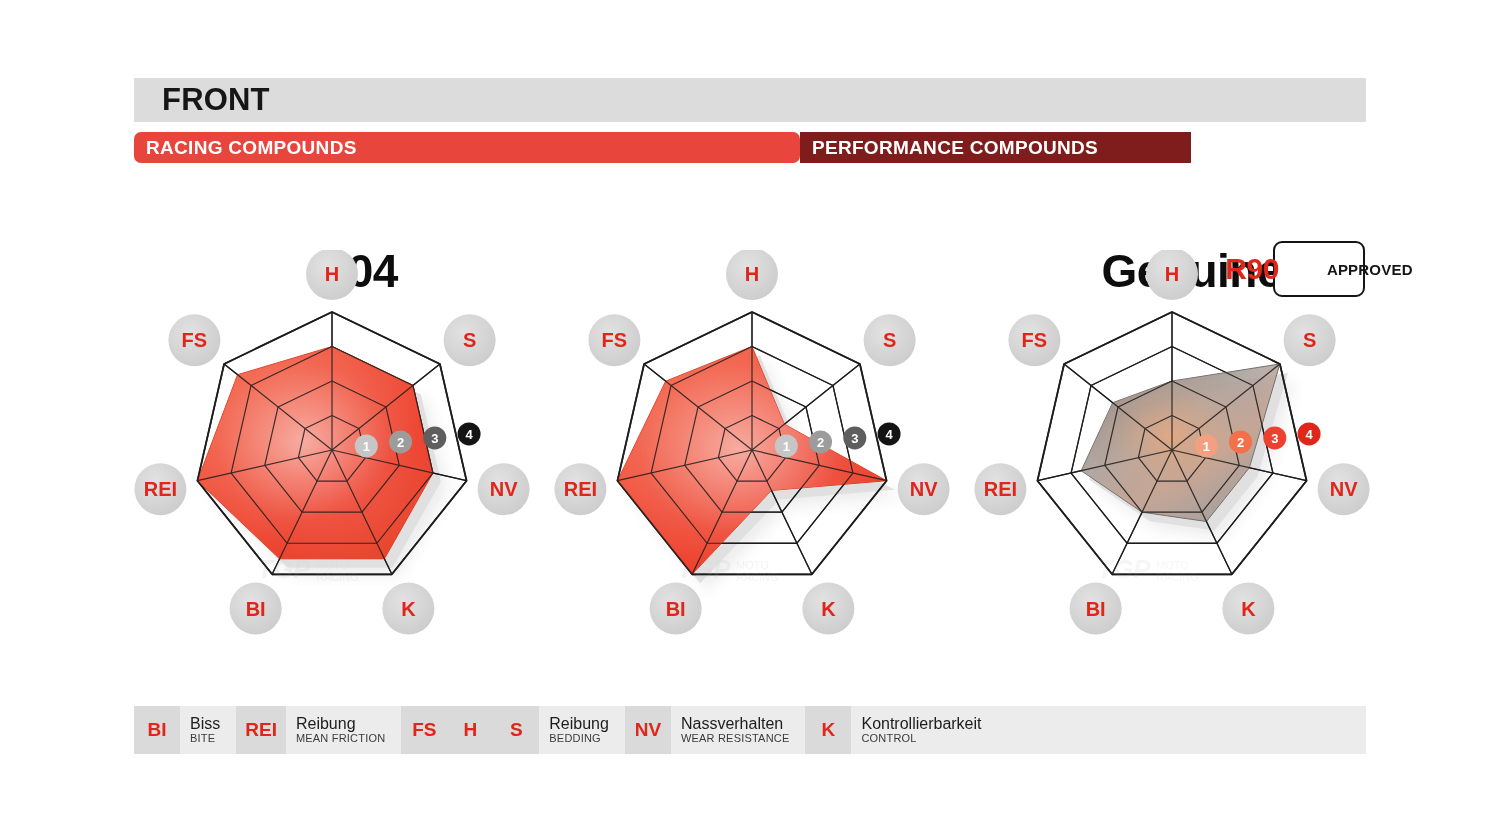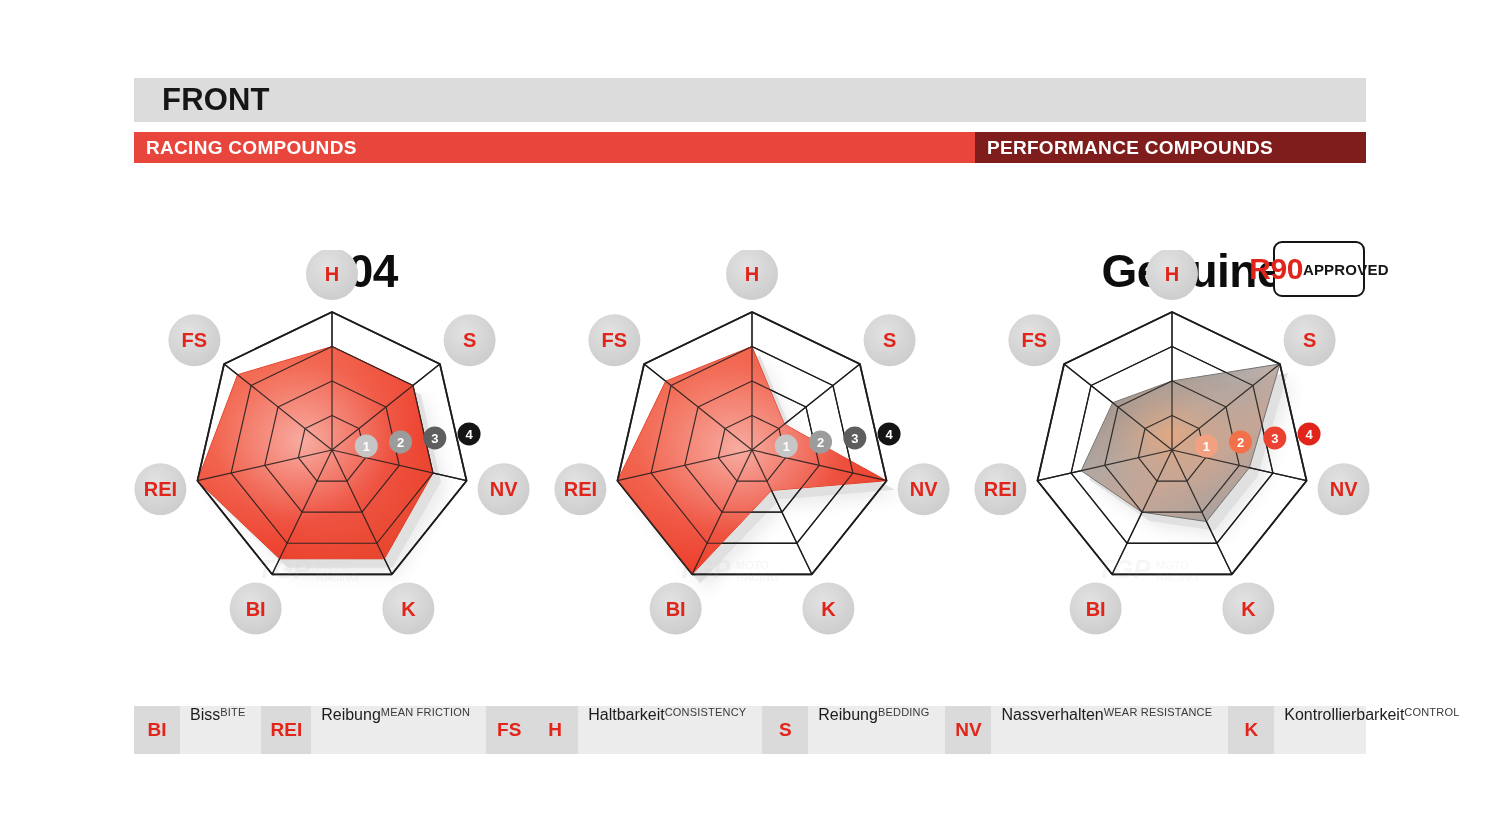--- a/index.html
+++ b/index.html
@@ -31,21 +31,21 @@
     display: flex;
   }
   .compound-seg {
     height: 31px; display: flex; align-items: center;
   }
   .compound-seg .txt {
     font-size: 19px; font-weight: bold; color: #ffffff;
     letter-spacing: 0.3px; padding-left: 12px;
     white-space: nowrap;
   }
-  .seg-racing { width: 841px; background: #e8453c; }
+  .seg-racing { width: 666px; background: #e8453c; border-radius: 7px; }
   .seg-perf   { width: 391px; background: #7f1d1d; }
 
   
   .titles-row { position: absolute; left: 134px; top: 204px; width: 1232px; height: 62px; margin-top: 36px; }
   .ct {
     position: absolute; top: 0; height: 62px;
     display: flex; align-items: center; justify-content: center;
     font-size: 46px; font-weight: bold; color: #0d0d0d;
     letter-spacing: -0.5px;
   }
@@ -61,21 +61,21 @@
     display: flex; flex-direction: row;
     align-items: center; justify-content: center;
     line-height: 1;
   }
   .r90 .r90-top {
     font-size: 30px; font-weight: bold; color: #e1251b;
     letter-spacing: -0.5px; margin-top: -1px;
   }
   .r90 .r90-bot {
     font-size: 15px; font-weight: bold; color: #151515;
-    letter-spacing: 0.2px; margin-top: 1px;
+    letter-spacing: 0.2px; margin-top: 1px; padding-left: 48px;
   }
 
   
   .charts { position: absolute; left: 0; top: 250px; width: 1500px; height: 420px; }
   .chart-box { position: absolute; top: 0; width: 420px; height: 420px; }
   #chart0 { left: 122px; }
   #chart1 { left: 542px; }
   #chart2 { left: 962px; }
   .chart-box svg { display:block; width: 420px; height: 420px; }
 
@@ -96,21 +96,21 @@
     display: flex; align-items: stretch;
   }
   .legend-item { display: flex; align-items: stretch; height: 48px; }
   .legend-abbr {
     background: #dadada; min-width: 46px;
     display: flex; align-items: center; justify-content: center;
     font-size: 19px; font-weight: bold; color: #e1251b;
     padding: 0 9px;
   }
   .legend-text {
-    display: flex; flex-direction: row; justify-content: center;
+    display: flex; flex-direction: column; justify-content: center;
     padding: 0 16px 0 10px; white-space: nowrap;
   }
   .legend-de { font-size: 16px; color: #1c1c1c; line-height: 1.1; }
   .legend-en { font-size: 11px; color: #3a3a3a; line-height: 1.2; letter-spacing: 0.2px; }
 </style>
 </head>
 <body>
 
 <div id="root">
 
@@ -470,24 +470,20 @@
         <div class="legend-text">
           <div class="legend-de">Reibung</div>
           <div class="legend-en">MEAN FRICTION</div>
         </div>
       </div>
       <div class="legend-item">
         <div class="legend-abbr">FS</div>
       </div>
       <div class="legend-item">
         <div class="legend-abbr">H</div>
-        <div class="legend-text">
-          <div class="legend-de">Haltbarkeit</div>
-          <div class="legend-en">CONSISTENCY</div>
-        </div>
       </div>
       <div class="legend-item">
         <div class="legend-abbr">S</div>
         <div class="legend-text">
           <div class="legend-de">Reibung</div>
           <div class="legend-en">BEDDING</div>
         </div>
       </div>
       <div class="legend-item">
         <div class="legend-abbr">NV</div>

